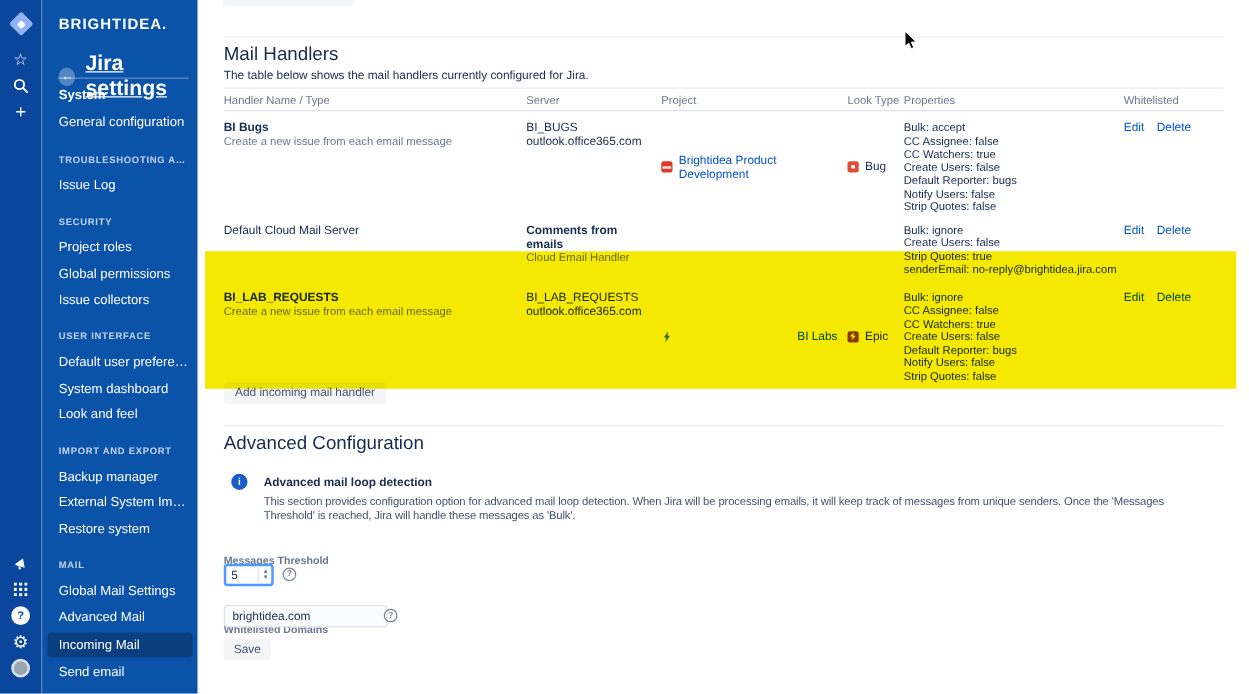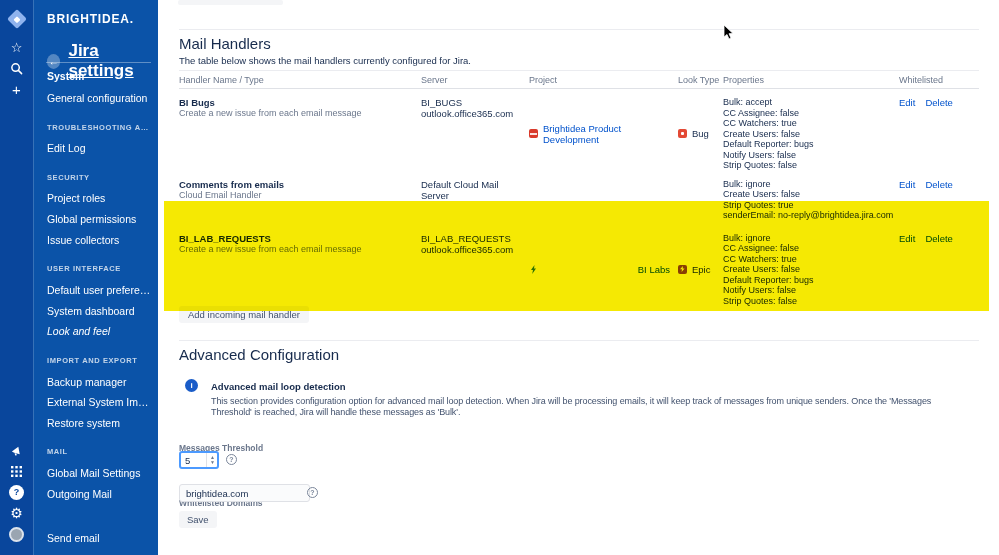--- a/index.html
+++ b/index.html
@@ -134,36 +134,37 @@
     <div class="logo">BRIGHTIDEA.</div>
     <div class="back-row">
       <div class="back-circle">←</div>
       <span class="back-label">Jira settings</span>
     </div>
     <div class="side-divider"></div>
 
     <div class="side-entry strong" style="top:67px;">System</div>
     <div class="side-entry" style="top:89px;">General configuration</div>
     <div class="side-header" style="top:122px;">TROUBLESHOOTING AND SUPP...</div>
-    <div class="side-entry" style="top:139px;">Edit Log</div>
+    <div class="side-entry" style="top:139px;">Issue Log</div>
     <div class="side-header" style="top:172px;">SECURITY</div>
     <div class="side-entry" style="top:189px;">Project roles</div>
     <div class="side-entry" style="top:210px;">Global permissions</div>
     <div class="side-entry" style="top:231px;">Issue collectors</div>
     <div class="side-header" style="top:263px;">USER INTERFACE</div>
     <div class="side-entry" style="top:281px;">Default user preferences</div>
     <div class="side-entry" style="top:302px;">System dashboard</div>
-    <div class="side-entry" style="top:322px;font-style:italic;">Look and feel</div>
+    <div class="side-entry" style="top:322px;">Look and feel</div>
     <div class="side-header" style="top:355px;">IMPORT AND EXPORT</div>
     <div class="side-entry" style="top:373px;">Backup manager</div>
     <div class="side-entry" style="top:393px;">External System Import</div>
     <div class="side-entry" style="top:414px;">Restore system</div>
     <div class="side-header" style="top:446px;">MAIL</div>
     <div class="side-entry" style="top:464px;">Global Mail Settings</div>
-    <div class="side-entry" style="top:485px;">Outgoing Mail</div>
+    <div class="side-entry" style="top:485px;">Advanced Mail</div>
+    <div class="side-entry selected" style="top:506px;">Incoming Mail</div>
     <div class="side-entry" style="top:529px;">Send email</div>
   </div>
 
   <div class="content">
     <div class="skeleton-bar"></div>
     <div class="hr" style="top:29px;"></div>
 
     <div class="page-title">Mail Handlers</div>
     <div class="page-subtitle">The table below shows the mail handlers currently configured for Jira.</div>
 
@@ -204,25 +205,25 @@
           <div class="prop-line">Strip Quotes: false</div>
         </div>
         <div class="cell ops">
           <span class="link">Edit</span>
           <span class="link">Delete</span>
         </div>
       </div>
 
       <div class="trow">
         <div class="cell">
+          <div>Default Cloud Mail Server</div>
+        </div>
+        <div class="cell">
           <div class="handler-name">Comments from emails</div>
           <div class="handler-type">Cloud Email Handler</div>
-        </div>
-        <div class="cell">
-          <div>Default Cloud Mail Server</div>
         </div>
         <div class="cell"></div>
         <div class="cell"></div>
         <div class="cell">
           <div class="prop-line">Bulk: ignore</div>
           <div class="prop-line">Create Users: false</div>
           <div class="prop-line">Strip Quotes: true</div>
           <div class="prop-line">senderEmail: no-reply@brightidea.jira.com</div>
         </div>
         <div class="cell ops">

